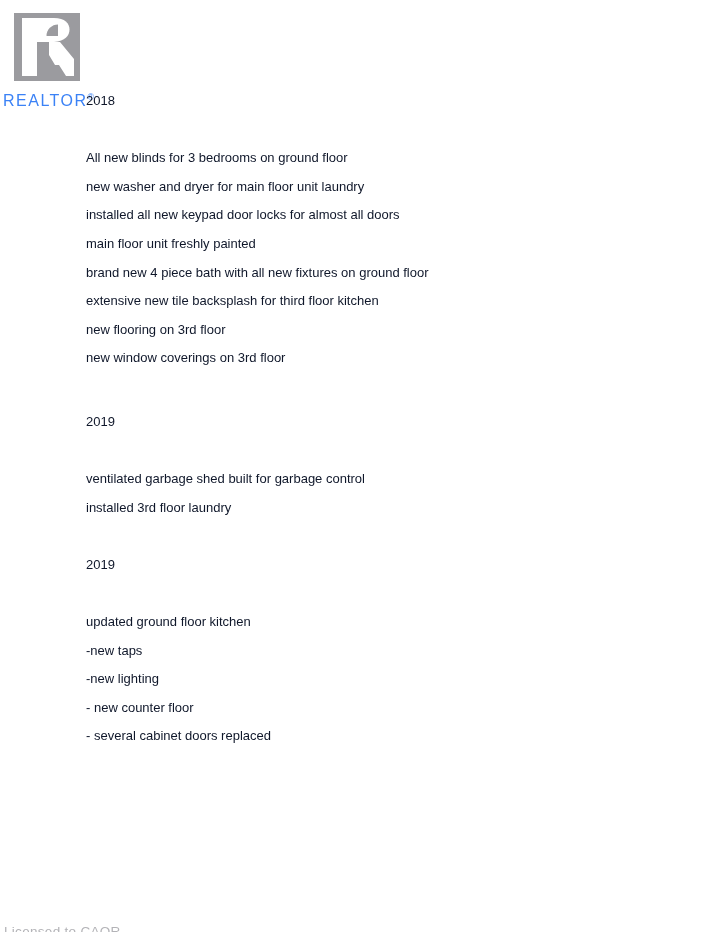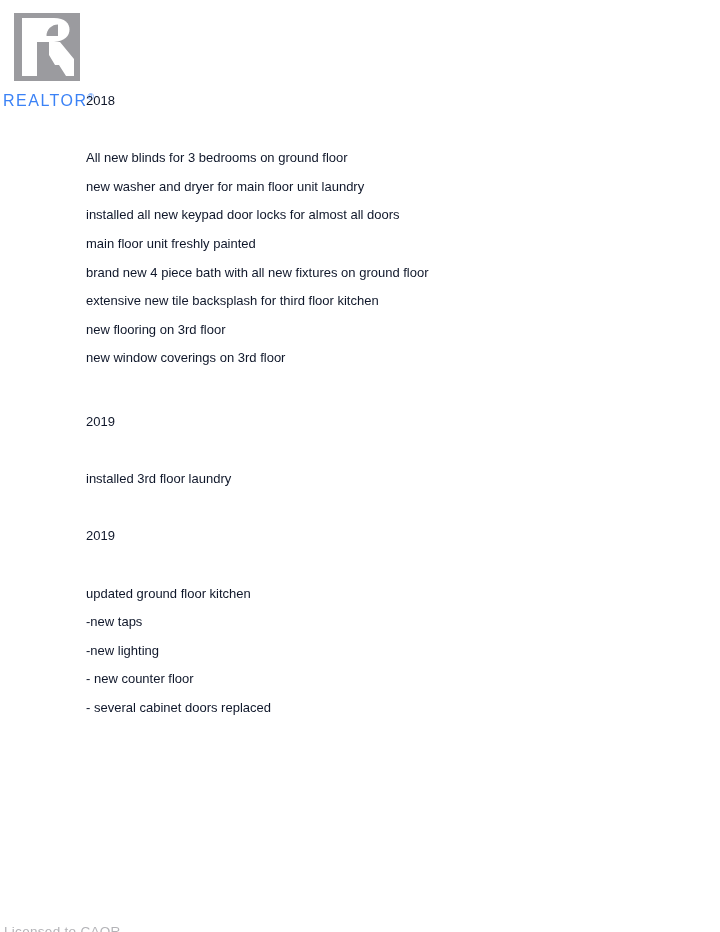--- a/index.html
+++ b/index.html
@@ -57,20 +57,21 @@
     <p class="item">installed all new keypad door locks for almost all doors</p>
     <p class="item">main floor unit freshly painted</p>
     <p class="item">brand new 4 piece bath with all new fixtures on ground floor</p>
     <p class="item">extensive new tile backsplash for third floor kitchen</p>
     <p class="item">new flooring on 3rd floor</p>
     <p class="item">new window coverings on 3rd floor</p>
   </div>
 
   <div class="section section-gap-2">
     <p class="year">2019</p>
+    <p class="item">ventilated garbage shed built for garbage control</p>
     <p class="item">installed 3rd floor laundry</p>
   </div>
 
   <div class="section section-gap-1">
     <p class="year">2019</p>
     <p class="item">updated ground floor kitchen</p>
     <p class="item">-new taps</p>
     <p class="item">-new lighting</p>
     <p class="item">- new counter floor</p>
     <p class="item">- several cabinet doors replaced</p>

